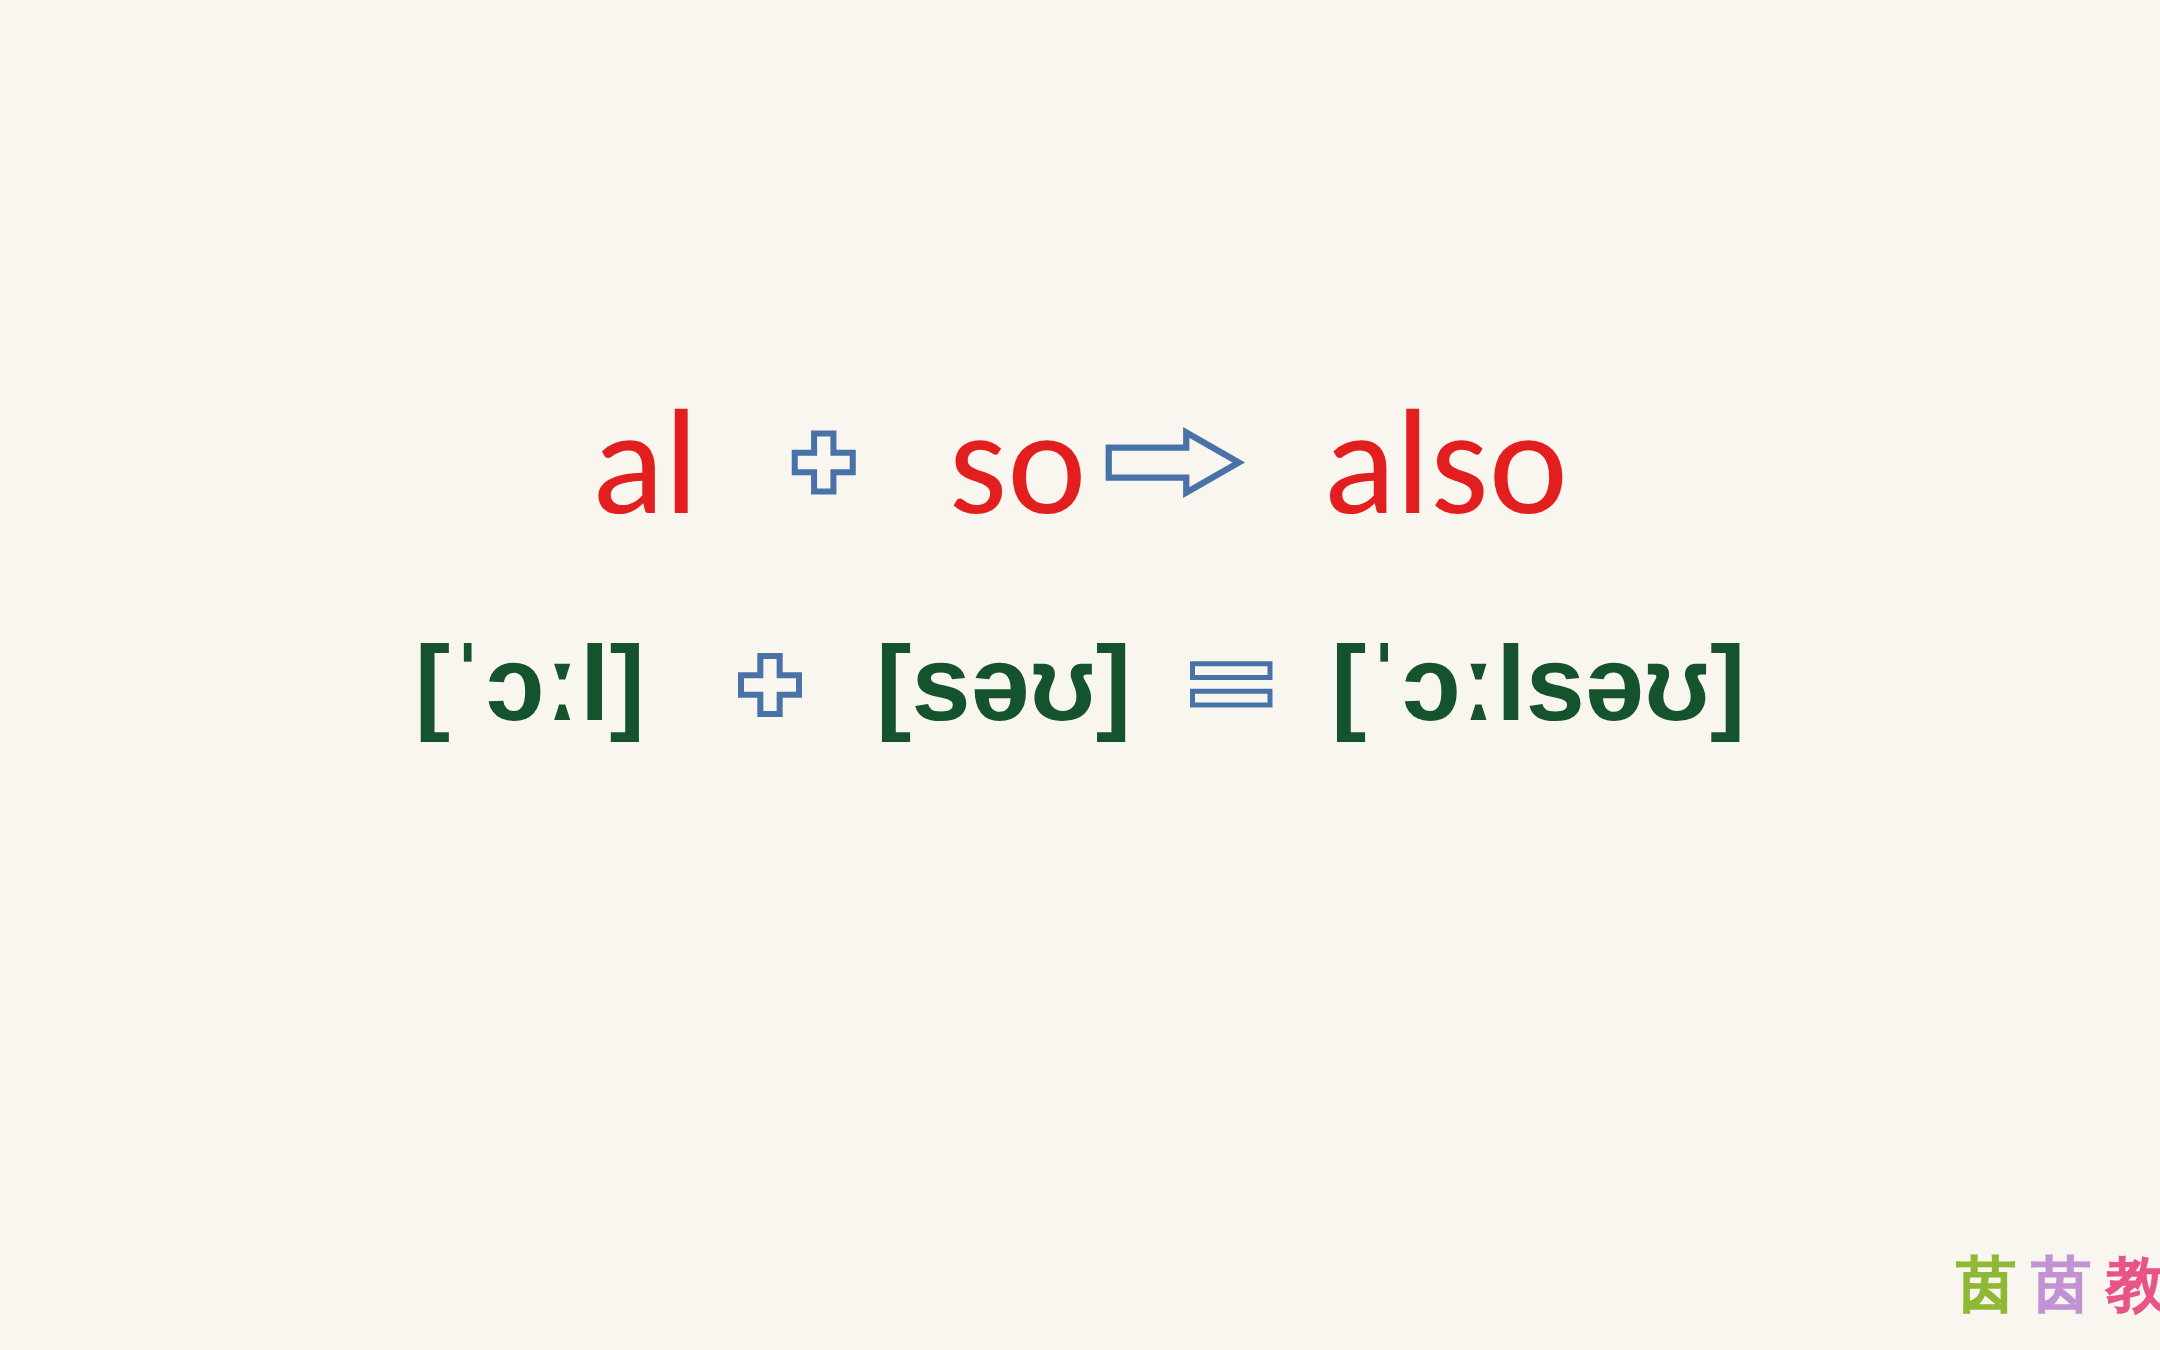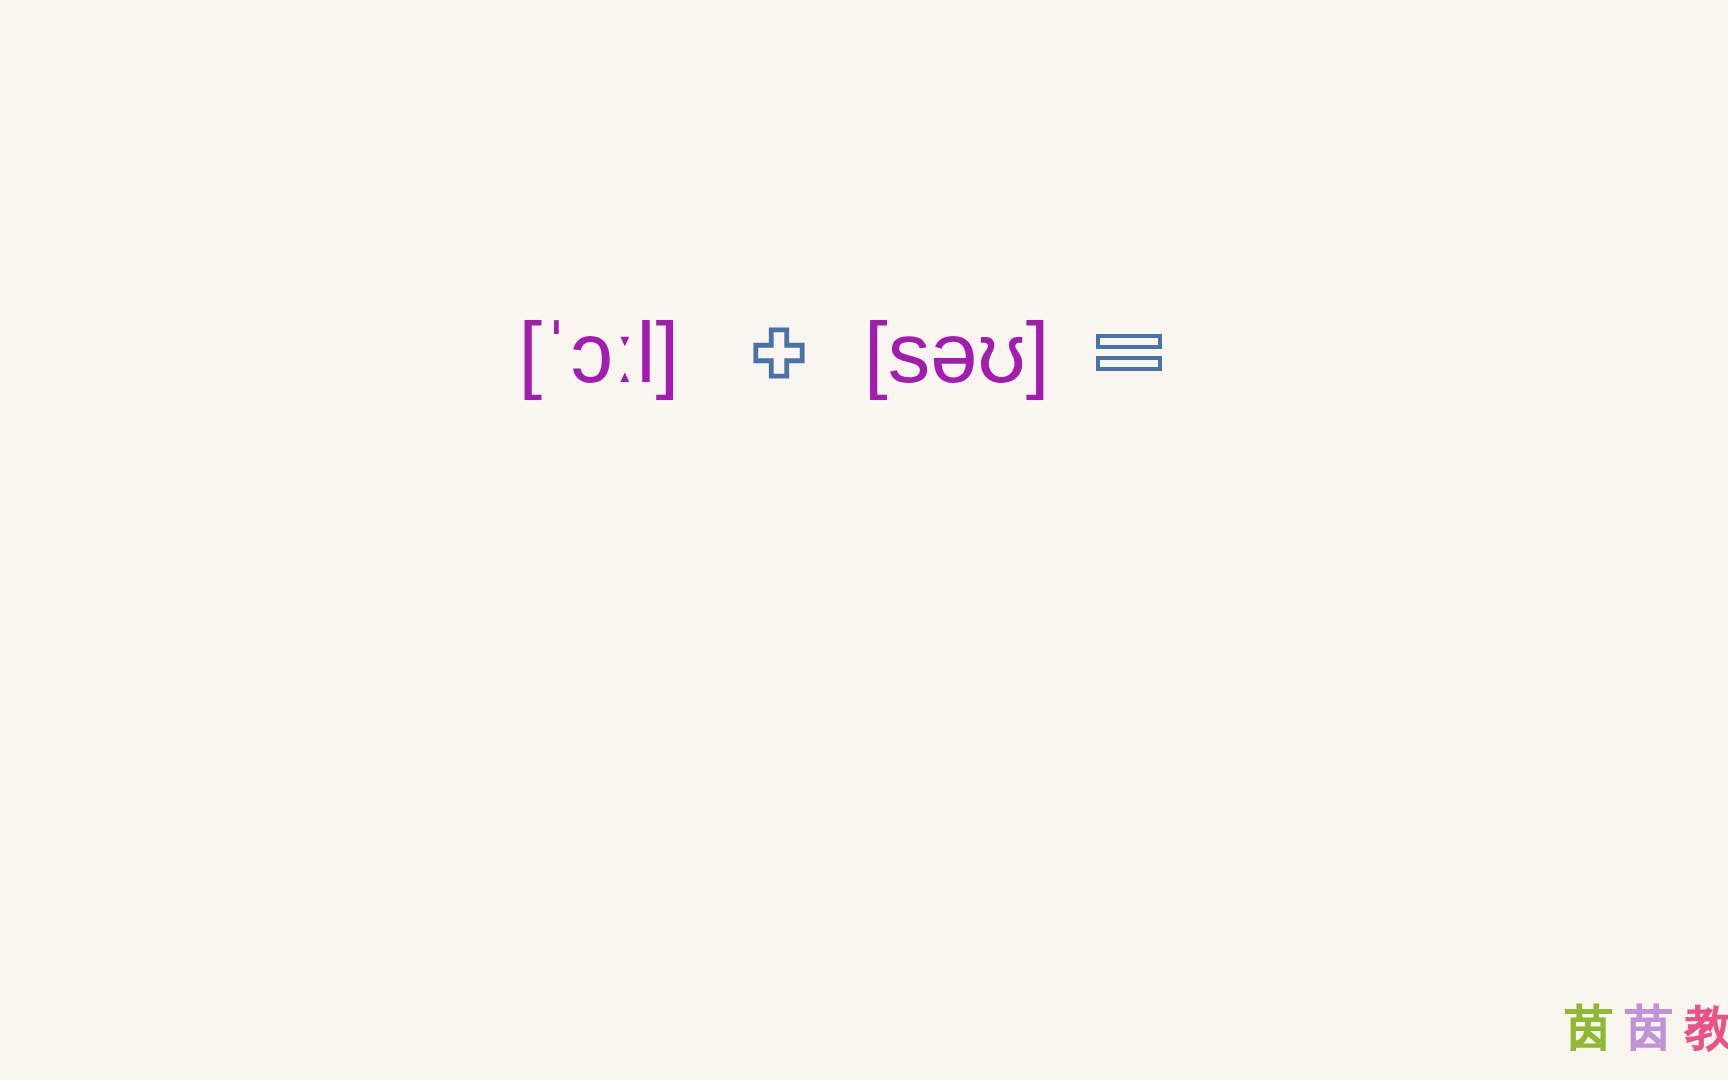--- a/index.html
+++ b/index.html
@@ -30,23 +30,23 @@
       align-items: center;
       justify-content: center;
     }
     .word-part {
       color: #e31e1e;
       font-size: 120px;
       font-family: Calibri, Arial, sans-serif;
       line-height: 1;
     }
     .phonetic {
-      color: #a21caf;
+      color: #14532d;
       font-size: 85px;
-      font-weight: normal;
+      font-weight: bold;
       font-family: 'Arial', sans-serif;
       line-height: 1;
     }
     .plus-icon {
       display: inline-flex;
       align-items: center;
       justify-content: center;
       width: 60px;
       height: 60px;
     }
@@ -103,35 +103,51 @@
     .row2 .phonetic:nth-of-type(1) { margin-right: 35px; }
     .row2 .plus-icon { margin: 0 35px; }
     .row2 .phonetic:nth-of-type(2) { margin: 0 35px; }
     .row2 .equals-icon { margin: 0 45px; }
     .row2 .phonetic:nth-of-type(3) { margin-left: 20px; }
   </style>
 </head>
 <body>
 
 <div class="content-area">
+  <div class="row row1">
+    <span class="word-part">al</span>
+    <span class="plus-icon">
+      <svg viewBox="0 0 60 60">
+        <path d="M 22 6 L 38 6 L 38 22 L 54 22 L 54 38 L 38 38 L 38 54 L 22 54 L 22 38 L 6 38 L 6 22 L 22 22 Z" fill="none" stroke="#4872a8" stroke-width="5"></path>
+      </svg>
+    </span>
+    <span class="word-part">so</span>
+    <span class="arrow-icon">
+      <svg viewBox="0 0 120 60">
+        <path d="M 8 18 L 70 18 L 70 6 L 112 30 L 70 54 L 70 42 L 8 42 Z" fill="none" stroke="#4872a8" stroke-width="5"></path>
+      </svg>
+    </span>
+    <span class="word-part">also</span>
+  </div>
 
   <div class="row row2">
     <span class="phonetic">[ˈɔːl]</span>
     <span class="plus-icon">
       <svg viewBox="0 0 60 60">
         <path d="M 22 6 L 38 6 L 38 22 L 54 22 L 54 38 L 38 38 L 38 54 L 22 54 L 22 38 L 6 38 L 6 22 L 22 22 Z" fill="none" stroke="#4872a8" stroke-width="5"></path>
       </svg>
     </span>
     <span class="phonetic">[səʊ]</span>
     <span class="equals-icon">
       <svg viewBox="0 0 70 45">
         <rect x="4" y="6" width="62" height="11" fill="none" stroke="#4872a8" stroke-width="4"></rect>
         <rect x="4" y="28" width="62" height="11" fill="none" stroke="#4872a8" stroke-width="4"></rect>
       </svg>
     </span>
+    <span class="phonetic">[ˈɔːlsəʊ]</span>
   </div>
 </div>
 
 <div class="watermark">
   <span class="char1">茵</span>
   <span class="char2">茵</span>
   <span class="char3">教</span>
 </div>
 
 </body></html>

